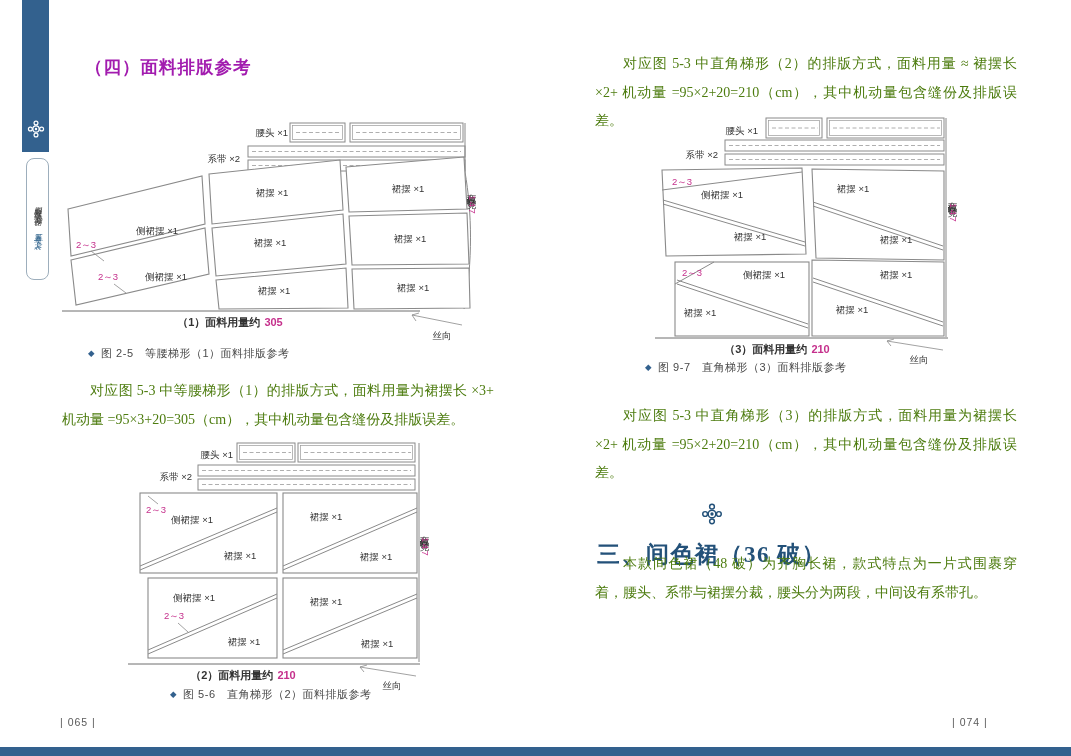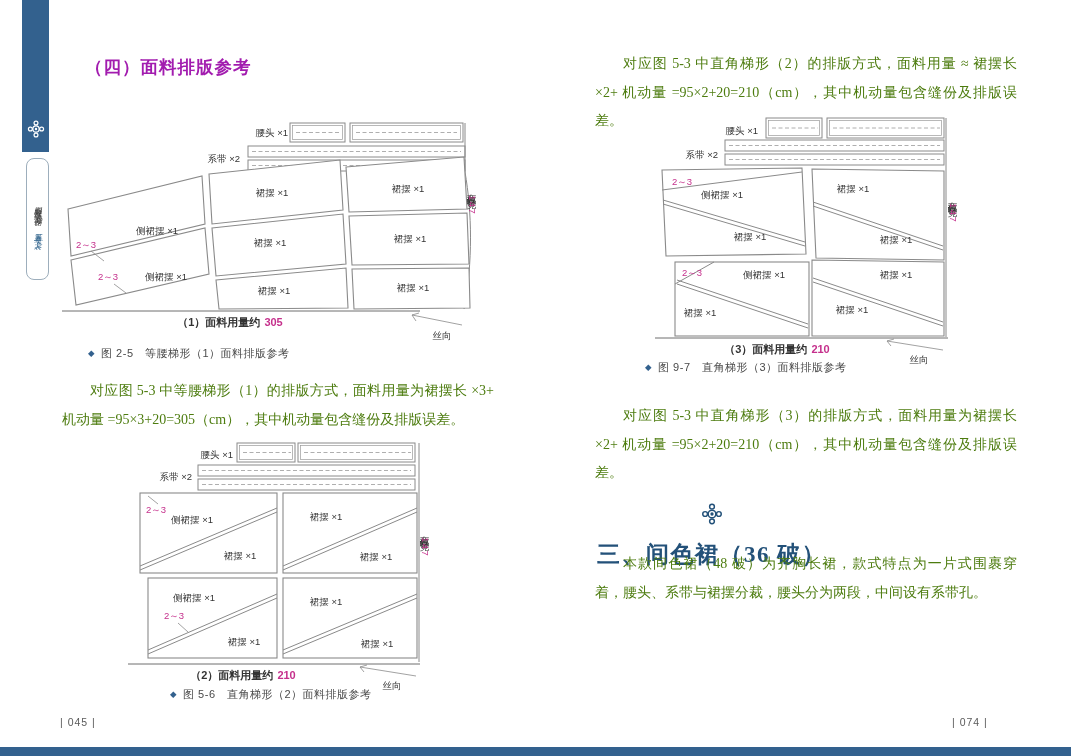--- a/index.html
+++ b/index.html
@@ -167,21 +167,21 @@
         <path class="lead" d="M 239,227 L 232,229 L 236,234"></path>
       <text x="264" y="251" text-anchor="middle">丝向</text>
     </g>
   </svg>
   <div class="vlabel" style="left:420px;top:528px;">
     <span>有效幅宽</span><span class="pink">147</span>
   </div>
   <div class="caption" style="left:150px;top:687px;margin-left:20px;">
     <span class="marker">◆</span><span>图 5-6　直角梯形（2）面料排版参考</span>
   </div>
-  <div class="pagenum" style="left:60px;top:716px;">| 045 |</div>
+  <div class="pagenum" style="left:60px;top:716px;">| 065 |</div>
 
   <p class="para" style="left:595px;top:36px;width:422px;">对应图 5-3 中直角梯形（2）的排版方式，面料用量 ≈ 裙摆长 ×2+ 机动量 =95×2+20=210（cm），其中机动量包含缝份及排版误差。</p>
 
   <svg style="left:650px;top:112px;" width="312" height="256" viewBox="0 0 312 256">
     <text x="108" y="22" text-anchor="end">腰头 ×1</text>
     <rect class="box" x="116" y="6" width="56" height="20"></rect>
       <rect class="boxin" x="118.5" y="8.5" width="51" height="15"></rect>
       <line class="dash" x1="122" y1="16" x2="168" y2="16"></line>
     <rect class="box" x="177" y="6" width="117" height="20"></rect>
       <rect class="boxin" x="179.5" y="8.5" width="112" height="15"></rect>

